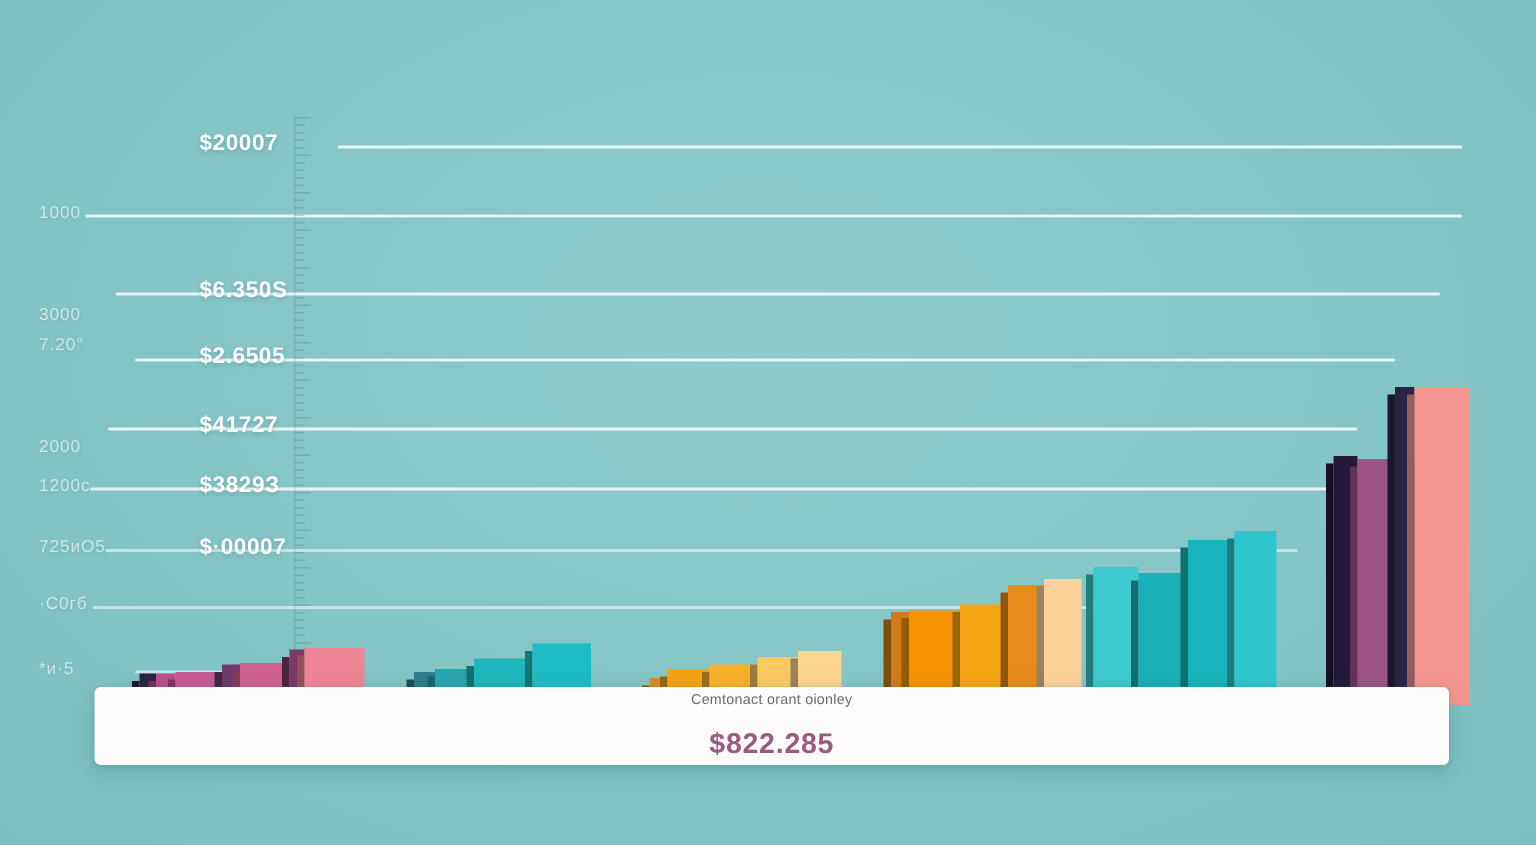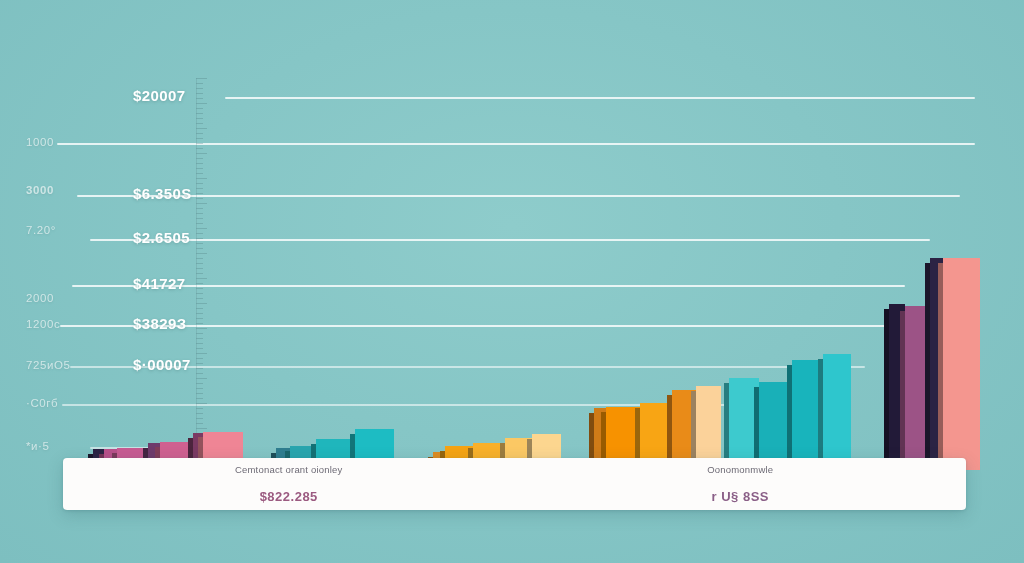--- a/index.html
+++ b/index.html
@@ -131,21 +131,21 @@
   }
   .legend-label {
     font-size: 9.5px;
     letter-spacing: 0.2px;
     color: #6d6a75;
     white-space: nowrap;
     text-align: center;
     filter: blur(0.22px);
   }
   .legend-value {
-    font-size: 13px;
+    font-size: 19px;
     font-weight: 700;
     letter-spacing: 0.5px;
     white-space: nowrap;
     filter: blur(0.3px);
     margin-top: 10px;
   }
 </style>
 </head>
 <body>
 
@@ -158,21 +158,21 @@
       <div class="gridline" style="top: 239px; left: 90px; width: 840px;"></div>
       <div class="gridline" style="top: 285px; left: 72px; width: 833px;"></div>
       <div class="gridline" style="top: 325px; left: 60px; width: 830px;"></div>
       <div class="gridline soft" style="top: 366px; left: 70px; width: 795px;"></div>
       <div class="gridline soft" style="top: 404px; left: 62px; width: 783px;"></div>
       <div class="gridline soft" style="top: 447px; left: 90px; width: 150px;"></div>
     </div>
 
   <div id="axis-faded">
       <div class="axis-tick-faded" style="top: 136px;">1000</div>
-      <div class="axis-tick-faded" style="top: 184px; font-weight: bold;">3000</div>
+      <div class="axis-tick-faded" style="top: 204px;">3000</div>
       <div class="axis-tick-faded" style="top: 224px;">7.20°</div>
       <div class="axis-tick-faded" style="top: 292px;">2000</div>
       <div class="axis-tick-faded" style="top: 318px;">1200с</div>
       <div class="axis-tick-faded" style="top: 359px;">725иО5</div>
       <div class="axis-tick-faded" style="top: 397px;">·C0гб</div>
       <div class="axis-tick-faded" style="top: 440px;">*и·5</div>
     </div>
 
   <div id="axis-bold">
       <div class="axis-value-bold" style="top: 87px;">$20007</div>
@@ -378,19 +378,15 @@
         <div class="side" style="background: rgb(244, 150, 143);"></div>
         <div class="face" style="background: rgb(244, 150, 143);"></div>
       </div>
     </div>
 
   <div id="legend">
       <div class="legend-item">
         <div class="legend-label">Cemtonact orant oionley</div>
         <div class="legend-value" style="color: rgb(155, 90, 128);">$822.285</div>
       </div>
-      <div class="legend-item">
-        <div class="legend-label">Oonomonmwle</div>
-        <div class="legend-value" style="color: rgb(138, 95, 135);">r U§ 8SS</div>
-      </div>
     </div>
 
 </div>
 
 </body></html>

